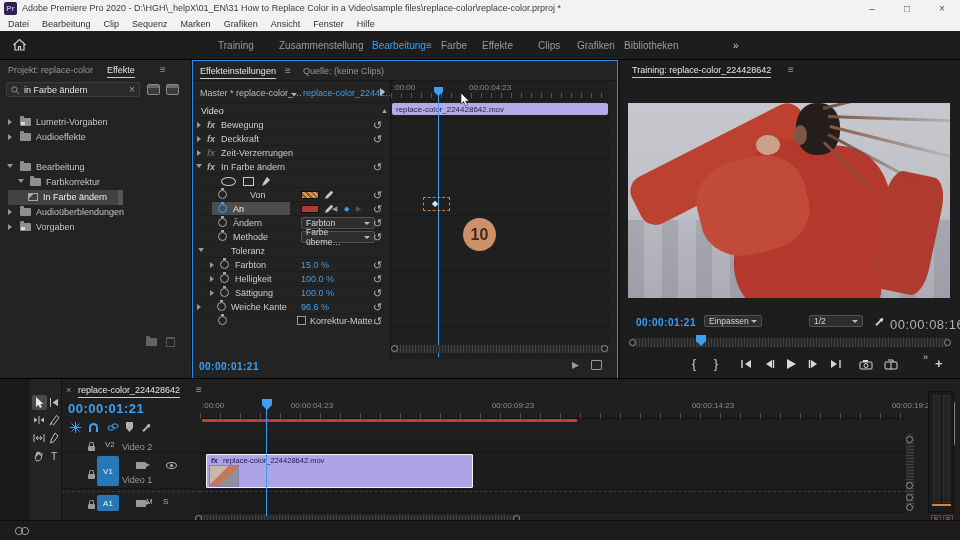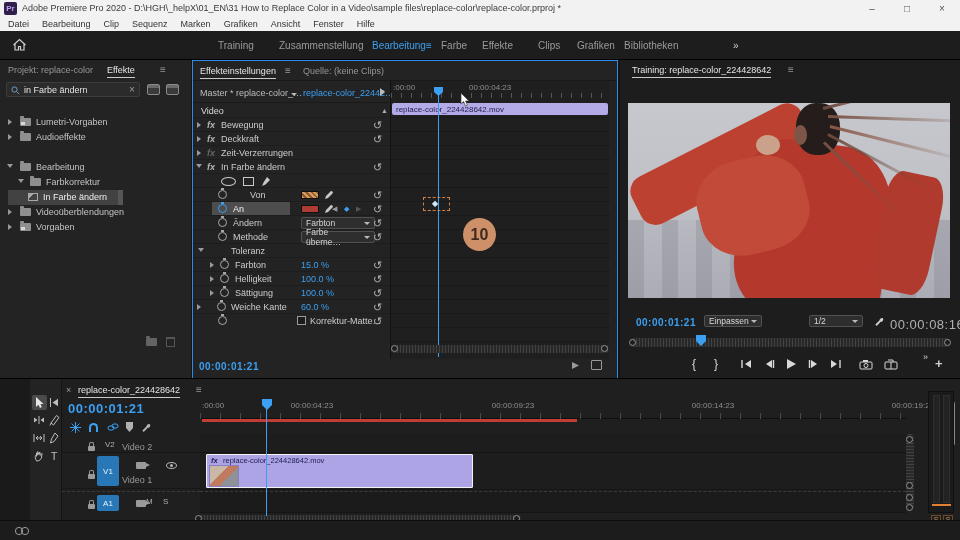--- a/index.html
+++ b/index.html
@@ -166,21 +166,21 @@
     </div>
     <div class="ptrow" style="top:130px">
       <span class="ab" style="left:8px;top:0;width:110px;height:15px;background:#424242"></span>
       <span class="ab" style="left:118px;top:0;width:5px;height:15px;background:#565656"></span>
       <span class="fxitem" style="left:28px"></span>
       <span class="lbl" style="left:43px;color:#ececec">In Farbe ändern</span>
     </div>
     <div class="ptrow" style="top:145px">
       <span class="trir" style="left:8px"></span>
       <span class="fold" style="left:20px"></span>
-      <span class="lbl" style="left:36px">Videoüberblendungen</span>
+      <span class="lbl" style="left:36px">Audioüberblendungen</span>
     </div>
     <div class="ptrow" style="top:160px">
       <span class="trir" style="left:8px"></span>
       <span class="fold badge" style="left:20px"></span>
       <span class="lbl" style="left:36px">Vorgaben</span>
     </div>
     <span class="ab" style="left:146px;top:278px;opacity:.6"><span class="fold"></span></span>
     <span class="ab" style="left:166px;top:277px;width:9px;height:10px;border:1px solid #777;border-top:2px solid #777;opacity:.6"></span>
   </div>
 
@@ -318,21 +318,21 @@
       <span class="trir" style="left:17px"></span>
       <span class="stw" style="left:27px"></span>
       <span class="lbl" style="left:42px">Sättigung</span>
       <span class="val ab" style="left:108px;top:2px">100.0 %</span>
       <span class="rst" style="left:180px;top:2px">↺</span>
     </div>
     <div class="ecrow" style="top:239px">
       <span class="trir" style="left:4px"></span>
       <span class="stw" style="left:24px"></span>
       <span class="lbl" style="left:38px">Weiche Kante</span>
-      <span class="val ab" style="left:108px;top:2px">60.0 %</span>
+      <span class="val ab" style="left:108px;top:2px">96.6 %</span>
       <span class="rst" style="left:180px;top:2px">↺</span>
     </div>
     <div class="ecrow" style="top:253px;border-bottom:none">
       <span class="stw" style="left:25px"></span>
       <span class="checkbox ab" style="left:104px;top:2px"></span>
       <span class="lbl" style="left:117px">Korrektur-Matte…</span>
       <span class="rst" style="left:180px;top:2px">↺</span>
     </div>
 
     <div class="ab" style="left:270px;top:157px;width:33px;height:33px;border-radius:50%;background:#cd9068;color:#3e2a1e;font-size:16px;font-weight:bold;display:flex;align-items:center;justify-content:center;z-index:9">10</div>

